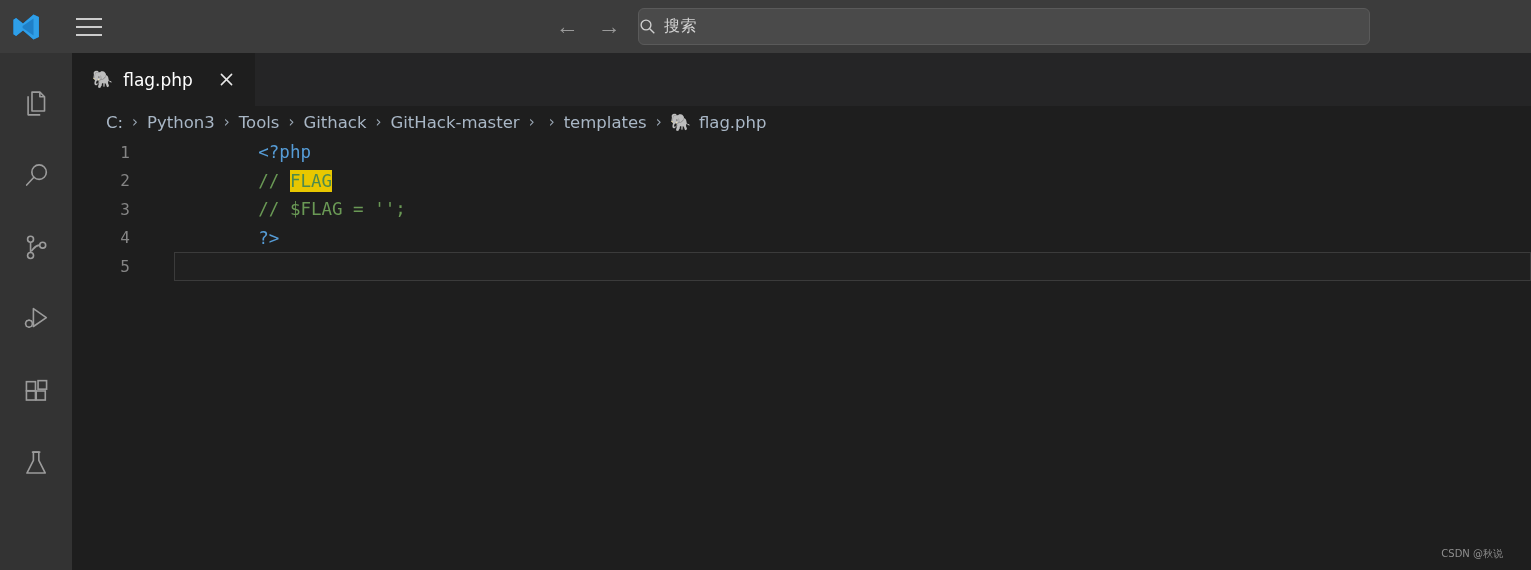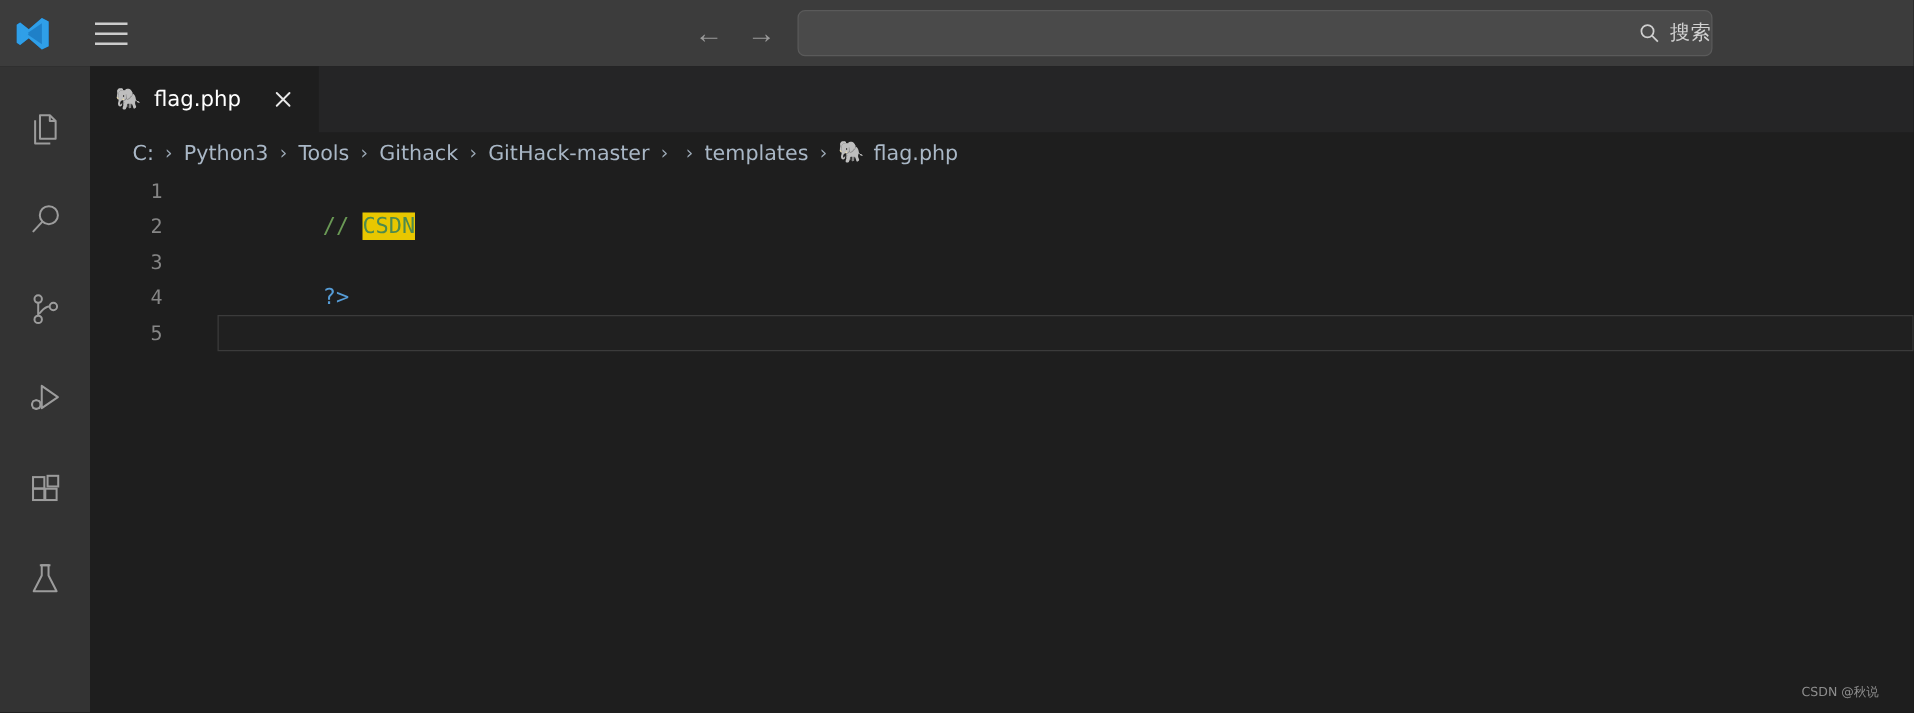--- a/index.html
+++ b/index.html
@@ -53,21 +53,21 @@
     line-height: 1;
     cursor: pointer;
     user-select: none;
   }
   .search-box {
     position: absolute; left: 638px; top: 8px;
     width: 732px; height: 37px;
     background: #4a4a4a;
     border: 1px solid #5a5a5a;
     border-radius: 6px;
-    display: flex; align-items: center; justify-content: flex-end;
+    display: flex; align-items: center; justify-content: flex-start;
     gap: 8px;
     cursor: text;
   }
   .search-icon {
     width: 17px; height: 17px;
     display: flex; align-items: center; justify-content: center;
     color: #cfcfcf;
   }
   .search-placeholder {
     color: #d2d2d2;
@@ -342,31 +342,37 @@
     <span class="bc-item">
       <span class="php-icon">🐘</span>
       <span>flag.php</span>
     </span>
   </div>
 
   <div class="editor">
 
     <div class="code-line">
       <span class="ln">1</span>
+      <span class="code-text">
+        <span class="tok-blue">&lt;?php</span>
+      </span>
     </div>
 
     <div class="code-line">
       <span class="ln">2</span>
       <span class="code-text">
-        <span class="tok-green">// </span><span class="tok-todo">CSDN</span>
+        <span class="tok-green">// </span><span class="tok-todo">FLAG</span>
       </span>
     </div>
 
     <div class="code-line">
       <span class="ln">3</span>
+      <span class="code-text">
+        <span class="tok-green">// $FLAG = '';</span>
+      </span>
     </div>
 
     <div class="code-line">
       <span class="ln">4</span>
       <span class="code-text">
         <span class="tok-blue">?&gt;</span>
       </span>
     </div>
 
     <div class="code-line">

